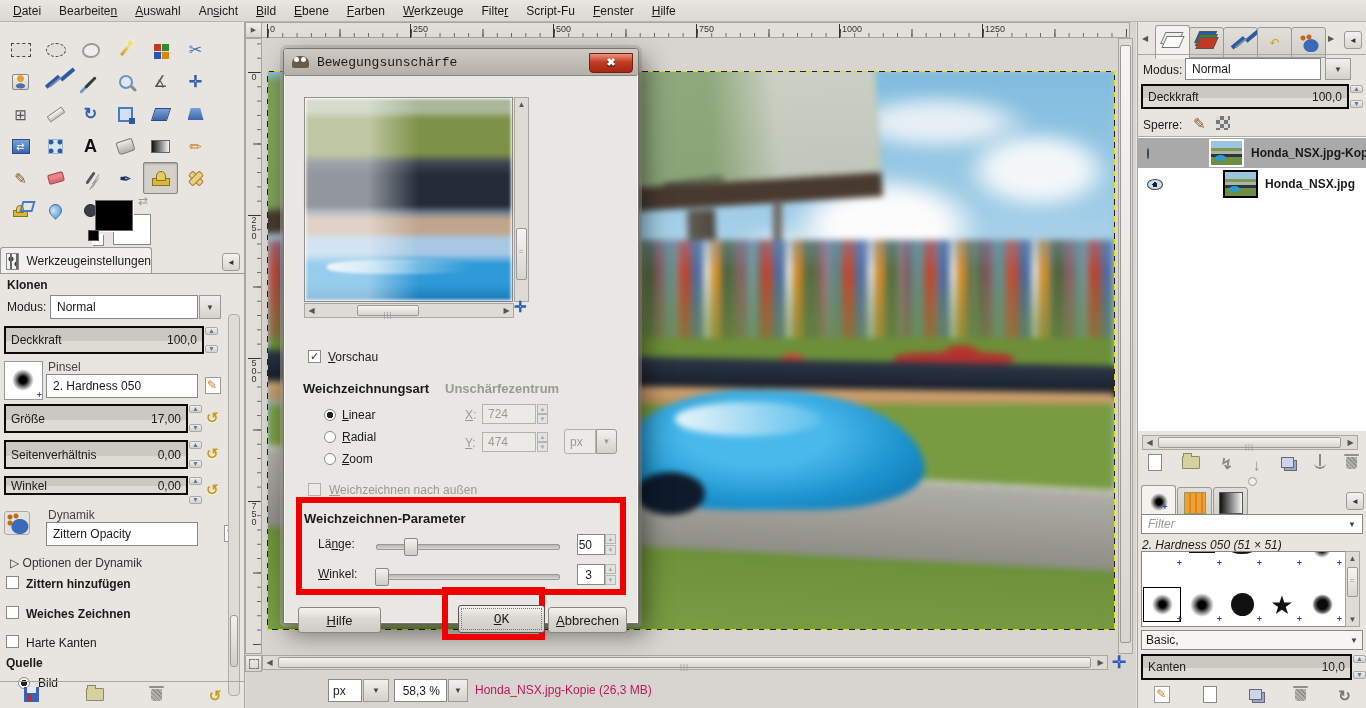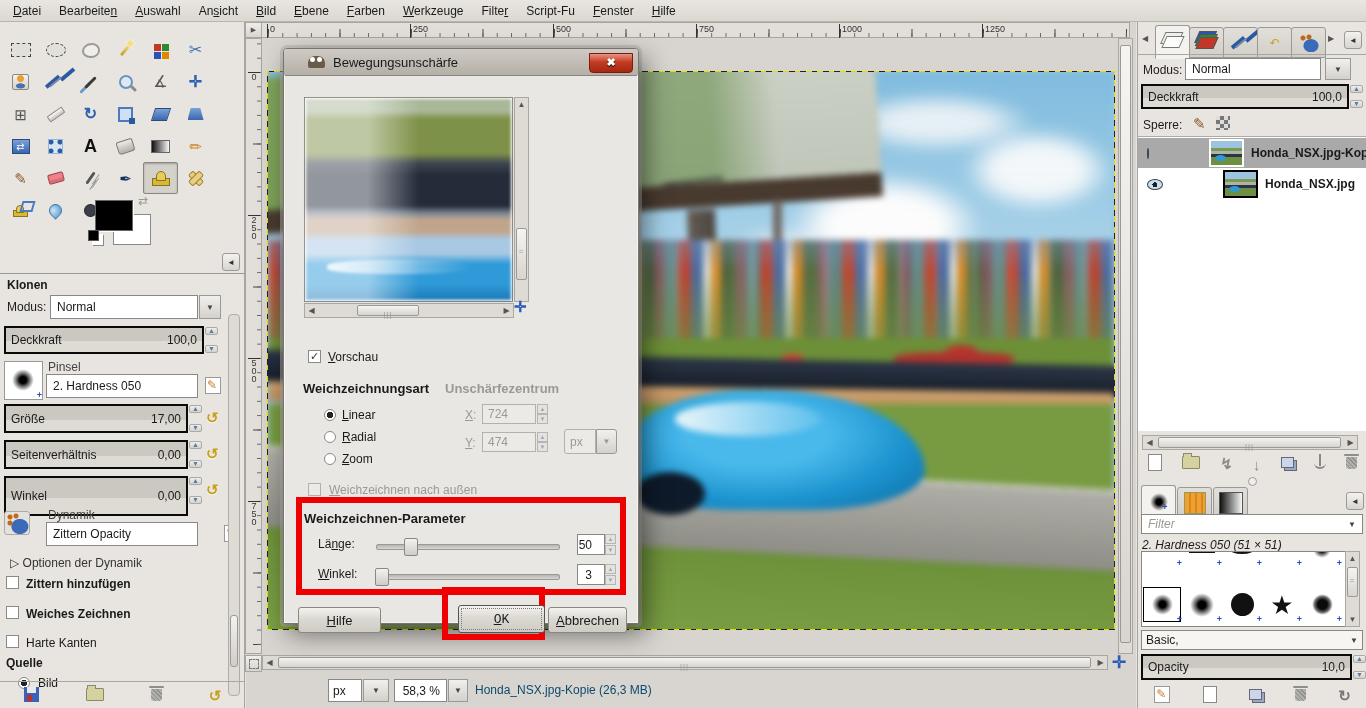--- a/index.html
+++ b/index.html
@@ -171,21 +171,21 @@
   .sb-handle{position:absolute;background:linear-gradient(#f6f4f0,#d8d5cf);border:1px solid #999;border-radius:2px;}
   .sb-arrow{position:absolute;font-size:8px;color:#555;line-height:13px;text-align:center;width:13px;height:13px;}
   .grip{color:#999;font-size:8px;letter-spacing:1px;}
   .nav-cross{color:#2a5cb8;font-size:17px;font-weight:bold;}
   .combo-box{border:1px solid #888;background:#fff;box-sizing:border-box;display:flex;align-items:center;padding:0 4px;}
 
   
   #dialog{position:absolute;left:283px;top:48px;width:354px;height:574px;background:#e9e7e3;
           border:1px solid #77736e;border-radius:4px 4px 2px 2px;box-shadow:6px 10px 26px rgba(0,0,0,.5),0 0 0 3px rgba(180,175,168,.55);}
   #dlg-title{position:absolute;left:0;top:0;right:0;height:26px;border-radius:3px 3px 0 0;
-             background:linear-gradient(180deg,#cfcbc4,#b4afa7);display:flex;align-items:center;padding:0 24px;gap:8px;border-bottom:1px solid #8a867f;}
+             background:linear-gradient(180deg,#cfcbc4,#b4afa7);display:flex;align-items:center;padding:0 8px;gap:8px;border-bottom:1px solid #8a867f;font-family:Liberation Mono, monospace;}
   .icon-wilber{width:17px;height:12px;background:#6a5a48;border-radius:7px 7px 2px 2px;position:relative;}
   .icon-wilber::before{content:"";position:absolute;left:2px;top:1px;width:5px;height:5px;background:#fff;border-radius:50%;box-shadow:7px 0 #fff;}
   #dlg-close{position:absolute;right:5px;top:4px;width:42px;height:18px;border-radius:0 0 4px 4px;background:linear-gradient(#e89484,#c33b22 45%,#a52812);border:1px solid #7c1d0c;
              color:#fff;font-size:11px;font-weight:bold;text-align:center;line-height:17px;text-shadow:0 1px 1px #000;}
   #dlg-body{position:absolute;left:0;top:26px;right:0;bottom:0;border:1px solid #f6f5f2;border-top:none;}
   #preview-frame{position:absolute;left:19px;top:22px;width:209px;height:205px;border:1px solid #8a8781;background:#fff;box-sizing:border-box;}
   #preview-img{position:absolute;inset:1px;filter:blur(1.5px);background:
      linear-gradient(90deg,rgba(255,255,255,.5) 0 30%,rgba(0,0,0,0) 55%),
      linear-gradient(180deg,#aab89a 0 6%,#7e9148 10% 27%,#3c4450 32%,#242c3a 38% 53%,#7e8894 57%,#c0a58c 60% 66%,#a8c8e4 70% 77%,#2f9ad8 82% 92%,#1c7ab8 100%);}
   #preview-img::after{content:"";position:absolute;left:10%;top:80%;width:70%;height:7%;background:linear-gradient(90deg,rgba(255,255,255,.85),rgba(255,255,255,0));border-radius:40%;}
@@ -217,21 +217,21 @@
   .brush-cell{position:relative;width:40px;height:37px;display:flex;align-items:center;justify-content:center;background:#fff;}
   .brush-cell.sel{outline:1px solid #000;outline-offset:-2px;}
   .b-bar{width:26px;height:9px;background:#111;}
   .b-ellipse{width:26px;height:11px;background:#111;border-radius:50%;}
   .b-circle{width:23px;height:23px;background:#111;border-radius:50%;}
   .b-star{color:#111;font-size:26px;line-height:26px;}
   .b-chalk{width:21px;height:21px;background:radial-gradient(circle,#0a0a0a 0 32%,rgba(15,15,15,.65) 52%,rgba(0,0,0,0) 70%);border-radius:42% 58% 52% 48%;}
   .filter-input{border:1px solid #8a8781;background:#fff;display:flex;align-items:center;padding:0 6px;box-sizing:border-box;color:#9a9a94;font-style:italic;}
 
   
-  #statusbar-title{font-size:12px;color:#0c4a6e;}
+  #statusbar-title{font-size:12px;color:#be185d;}
 </style>
 </head>
 <body>
 
 <div id="root">
 
   <div id="menubar">
       <div class="menu-item"><u>D</u><span>a</span><span>t</span><span>e</span><span>i</span></div>
       <div class="menu-item"><span>B</span><span>e</span><span>a</span><span>r</span><span>b</span><span>e</span><span>i</span><span>t</span><span>e</span><u>n</u></div>
       <div class="menu-item"><u>A</u><span>u</span><span>s</span><span>w</span><span>a</span><span>h</span><span>l</span></div>
@@ -349,20 +349,24 @@
         </div>
         <div class="tool">
           <span class="ticon i-dodge"></span>
         </div>
       </div>
     <div class="abs" id="bg-swatch"></div>
     <div class="abs" id="fg-swatch"></div>
     <div class="abs" id="swap-colors">⇄</div>
     <div class="abs" id="default-colors"></div>
 
+    <div class="abs" id="tooloptions-tab">
+      <span class="icon-toolopt"></span>
+      <span>Werkzeugeinstellungen</span>
+    </div>
     <div class="abs menu-arrow-btn" style="left:222px;top:231px;">◄</div>
 
     <div id="toolopts">
       <div class="abs" style="left:7px;top:4px;font-weight:bold;">Klonen</div>
       <div class="abs" style="left:7px;top:26px;">Modus:</div>
       <div class="abs dropdown" style="left:50px;top:21px;width:148px;height:24px;">
         <span>Normal</span>
       </div>
       <div class="abs drop-btn" style="left:199px;top:21px;width:22px;height:24px;">▼</div>
 
@@ -398,21 +402,21 @@
       <div class="spinscale" style="left:4px;top:166px;width:184px;height:29px;">
         <span>Seitenverhältnis</span>
         <span class="ss-value">0,00</span>
       </div>
       <div class="spincol" style="left:189px;top:166px;height:29px;">
           <i>▲</i>
           <i>▼</i>
         </div>
       <span class="abs icon-reset" style="left:206px;top:171px;">↺</span>
 
-      <div class="spinscale" style="left:4px;top:202px;width:184px;height:40px;">
+      <div class="spinscale" style="left:4px;top:202px;width:184px;height:19px;">
         <span>Winkel</span>
         <span class="ss-value">0,00</span>
       </div>
       <div class="spincol" style="left:189px;top:202px;height:29px;">
           <i>▲</i>
           <i>▼</i>
         </div>
       <span class="abs icon-reset" style="left:206px;top:207px;">↺</span>
 
       <div class="abs icon-dyn" style="left:4px;top:237px;"></div>
@@ -762,21 +766,21 @@
       <div class="sb-handle" style="left:1px;right:1px;top:15px;height:28px;text-align:center;"><span class="grip" style="display:inline-block;margin-top:8px;">=</span></div>
       <span class="sb-arrow" style="left:0;bottom:0;">▼</span>
     </div>
 
     <div class="abs combo-box" style="left:3px;top:608px;width:222px;height:20px;background:#f6f5f2;">
       <span>Basic,</span>
       <span style="margin-left:auto;color:#444;font-size:8px;">▼</span>
     </div>
 
     <div class="spinscale" style="left:3px;top:632px;width:211px;height:26px;">
-      <span>Opacity</span>
+      <span>Kanten</span>
       <span class="ss-value">10,0</span>
     </div>
     <div class="spincol" style="left:215px;top:632px;height:26px;">
         <i>▲</i>
         <i>▼</i>
       </div>
 
     <div id="brush-btns" class="abs" style="left:0;top:662px;width:229px;height:24px;display:flex;justify-content:space-around;align-items:center;">
         <span><span class="icon-edit"></span></span>
         <span><span class="icon-page"></span></span>

